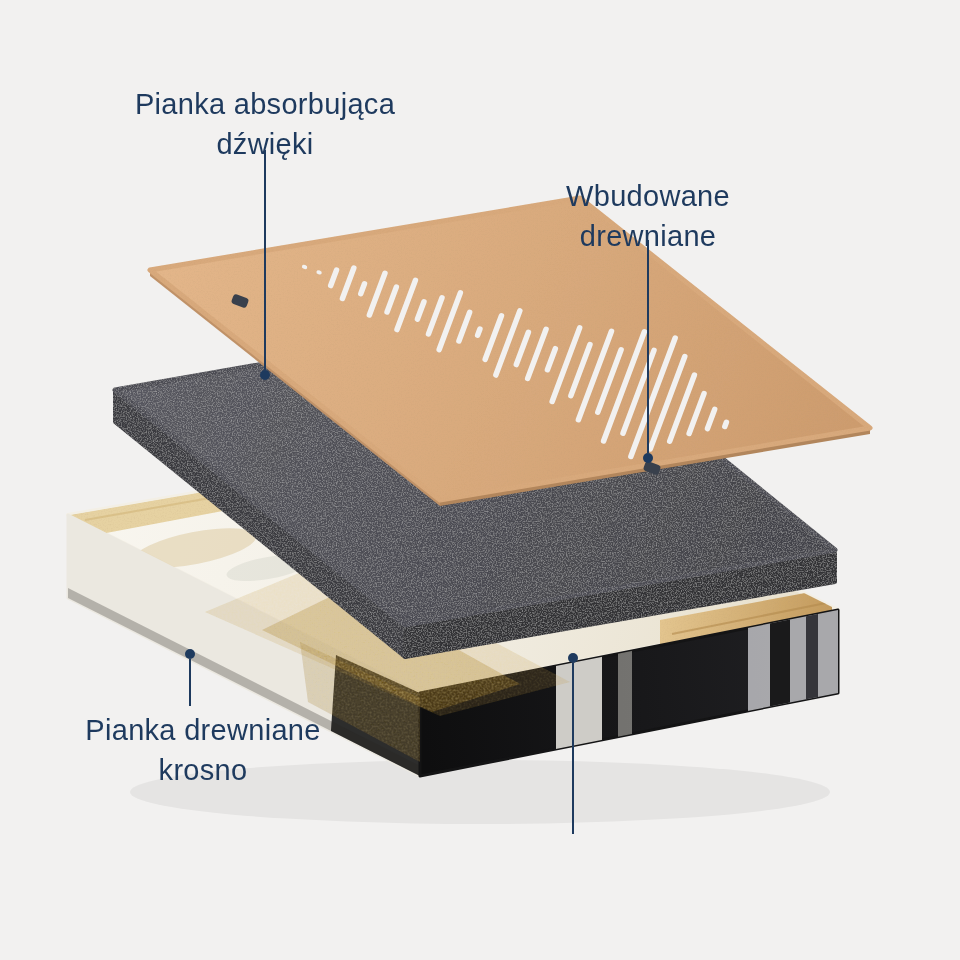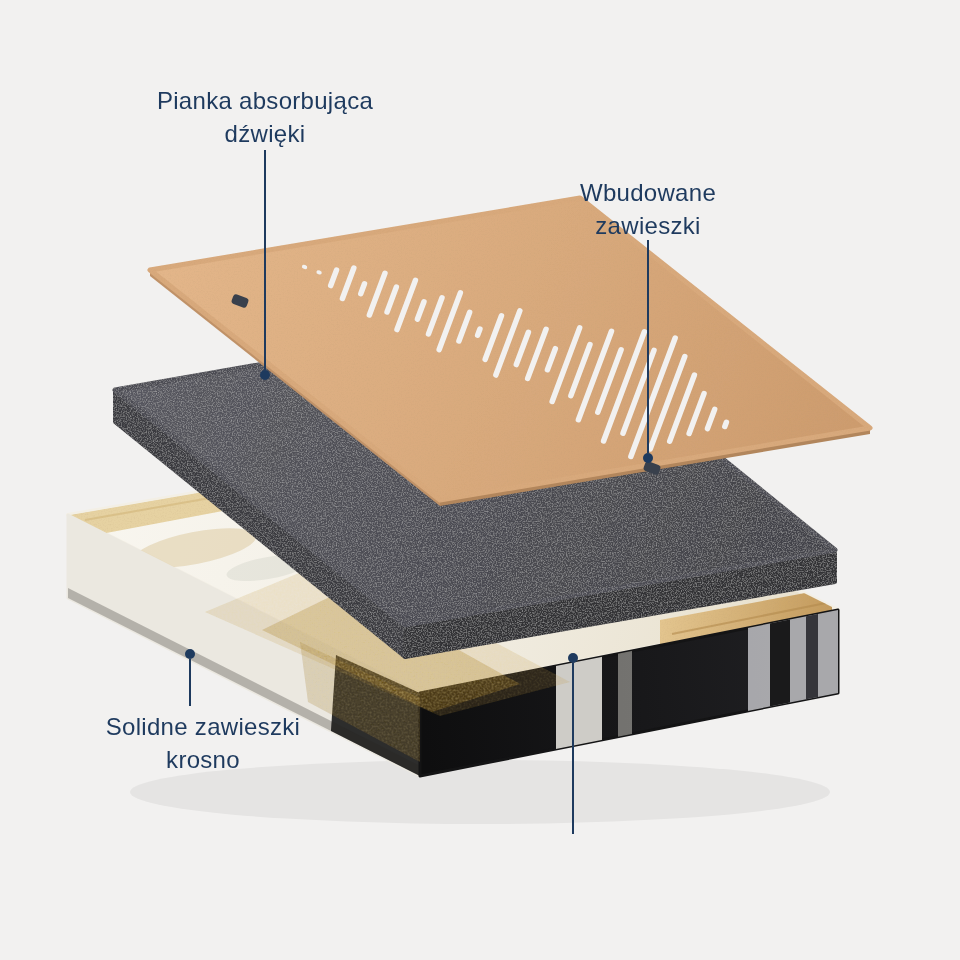--- a/index.html
+++ b/index.html
@@ -10,21 +10,21 @@
     background:var(--bg,#f2f1f0);
     overflow:hidden;
     margin:0 auto;
   }
   .scene{position:absolute;left:0;top:0;}
   .label{
     position:absolute;
     transform:translateX(-50%);
     white-space:pre-line;
     text-align:center;
-    font-size:24px;
+    font-size:29px;
     line-height:1.38;
     letter-spacing:.3px;
     color:var(--accent,#1e3a5e);
   }
   .leader{stroke:var(--accent,#1e3a5e);stroke-width:2;}
   .dot{fill:var(--accent,#1e3a5e);}
 </style>
 </head>
 <body>
 
@@ -190,16 +190,16 @@
       <line class="leader" x1="190" y1="659" x2="190" y2="706"></line>
 
       <circle class="dot" cx="573" cy="658" r="5"></circle>
       <line class="leader" x1="573" y1="663" x2="573" y2="834"></line>
     </g>
   </svg>
 
   <div class="label" style="left:265px;top:84px">Pianka absorbująca
 dźwięki</div>
   <div class="label" style="left:648px;top:176px">Wbudowane
-zawieszki</div>
-  <div class="label" style="left:203px;top:710px">Solidne zawieszki
+drewniane</div>
+  <div class="label" style="left:203px;top:710px">Pianka drewniane
 krosno</div>
 </div>
 
 </body></html>

